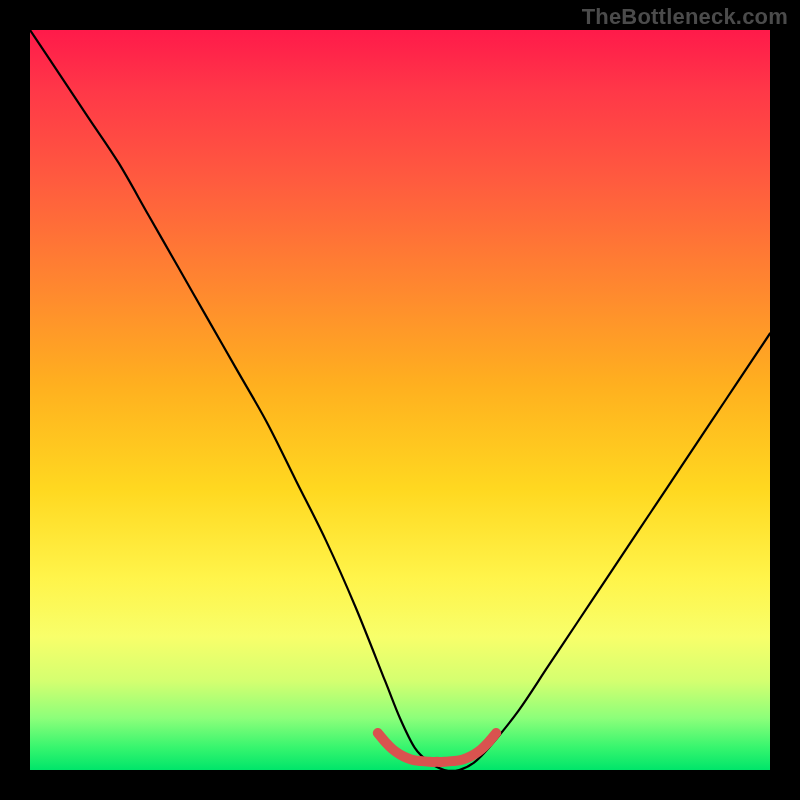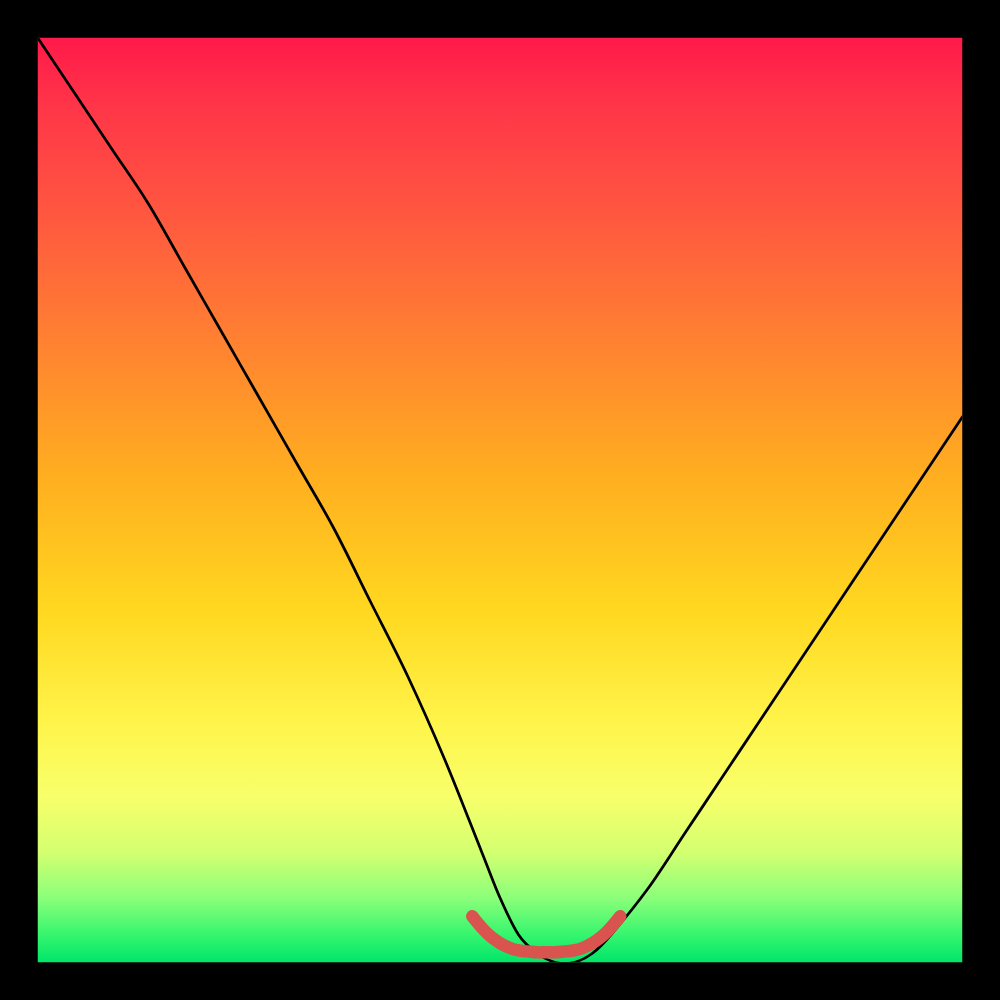--- a/index.html
+++ b/index.html
@@ -59,20 +59,21 @@
     inset: 0;
     width: 740px;
     height: 740px;
   }
 </style>
 </head>
 <body>
 
 <div class="frame">
 
+  <div class="watermark">TheBottleneck.com</div>
 
   <div class="plot">
     <div class="gradient"></div>
     <svg class="svg-layer" viewBox="0 0 740 740" preserveAspectRatio="none">
       <path fill="none" stroke="#000" stroke-width="2.2" stroke-linejoin="round" stroke-linecap="round" d="M 0.00 0.00 C 4.93 7.40, 19.73 29.60, 29.60 44.40 C 39.47 59.20, 49.33 74.00, 59.20 88.80 C 69.07 103.60, 78.93 117.17, 88.80 133.20 C 98.67 149.23, 108.53 167.73, 118.40 185.00 C 128.27 202.27, 138.13 219.53, 148.00 236.80 C 157.87 254.07, 167.73 271.33, 177.60 288.60 C 187.47 305.87, 197.33 323.13, 207.20 340.40 C 217.07 357.67, 226.93 373.70, 236.80 392.20 C 246.67 410.70, 256.53 431.67, 266.40 451.40 C 276.27 471.13, 286.13 489.63, 296.00 510.60 C 305.87 531.57, 315.73 553.77, 325.60 577.20 C 335.47 600.63, 347.80 632.70, 355.20 651.20 C 362.60 669.70, 365.07 677.10, 370.00 688.20 C 374.93 699.30, 379.87 710.40, 384.80 717.80 C 389.73 725.20, 394.67 728.90, 399.60 732.60 C 404.53 736.30, 409.47 738.77, 414.40 740.00 C 419.33 741.23, 424.27 741.23, 429.20 740.00 C 434.13 738.77, 439.07 736.30, 444.00 732.60 C 448.93 728.90, 451.40 726.43, 458.80 717.80 C 466.20 709.17, 478.53 694.37, 488.40 680.80 C 498.27 667.23, 508.13 651.20, 518.00 636.40 C 527.87 621.60, 537.73 606.80, 547.60 592.00 C 557.47 577.20, 567.33 562.40, 577.20 547.60 C 587.07 532.80, 596.93 518.00, 606.80 503.20 C 616.67 488.40, 626.53 473.60, 636.40 458.80 C 646.27 444.00, 656.13 429.20, 666.00 414.40 C 675.87 399.60, 685.73 384.80, 695.60 370.00 C 705.47 355.20, 717.80 336.70, 725.20 325.60 C 732.60 314.50, 737.53 307.10, 740.00 303.40"></path>
       <path fill="none" stroke="#d9534f" stroke-width="10" stroke-linecap="round" stroke-linejoin="round" d="M 347.80 703.00 C 349.03 704.48, 352.73 709.17, 355.20 711.88 C 357.67 714.59, 360.13 717.18, 362.60 719.28 C 365.07 721.38, 367.53 722.98, 370.00 724.46 C 372.47 725.94, 374.93 727.17, 377.40 728.16 C 379.87 729.15, 382.33 729.89, 384.80 730.38 C 387.27 730.87, 389.73 730.87, 392.20 731.12 C 394.67 731.37, 397.13 731.74, 399.60 731.86 C 402.07 731.98, 404.53 731.86, 407.00 731.86 C 409.47 731.86, 411.93 731.98, 414.40 731.86 C 416.87 731.74, 419.33 731.37, 421.80 731.12 C 424.27 730.87, 426.73 730.87, 429.20 730.38 C 431.67 729.89, 434.13 729.15, 436.60 728.16 C 439.07 727.17, 441.53 725.94, 444.00 724.46 C 446.47 722.98, 448.93 721.38, 451.40 719.28 C 453.87 717.18, 456.33 714.59, 458.80 711.88 C 461.27 709.17, 464.97 704.48, 466.20 703.00"></path>
     </svg>
   </div>
 
 </div>

